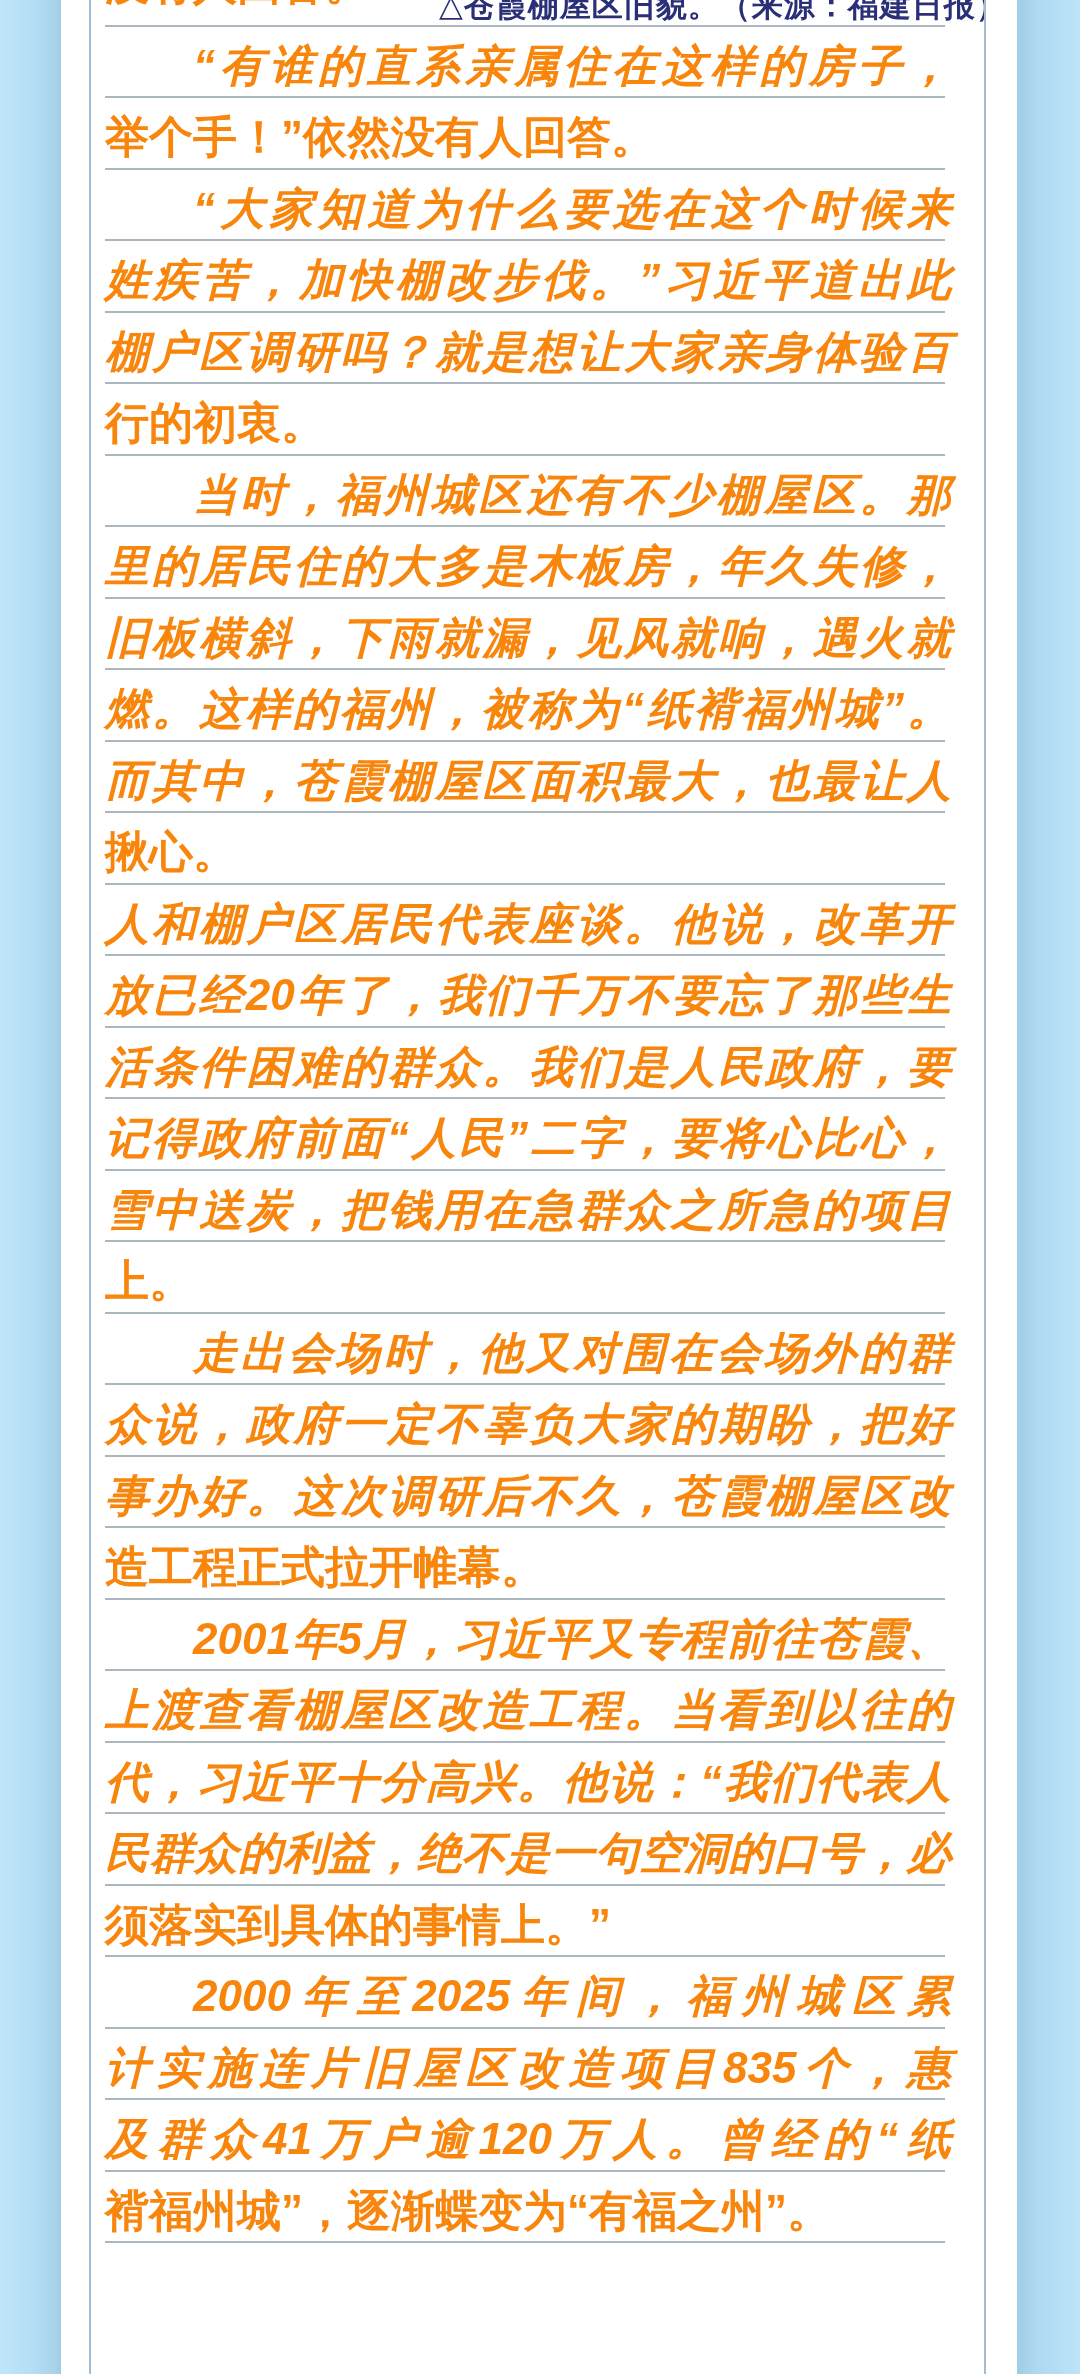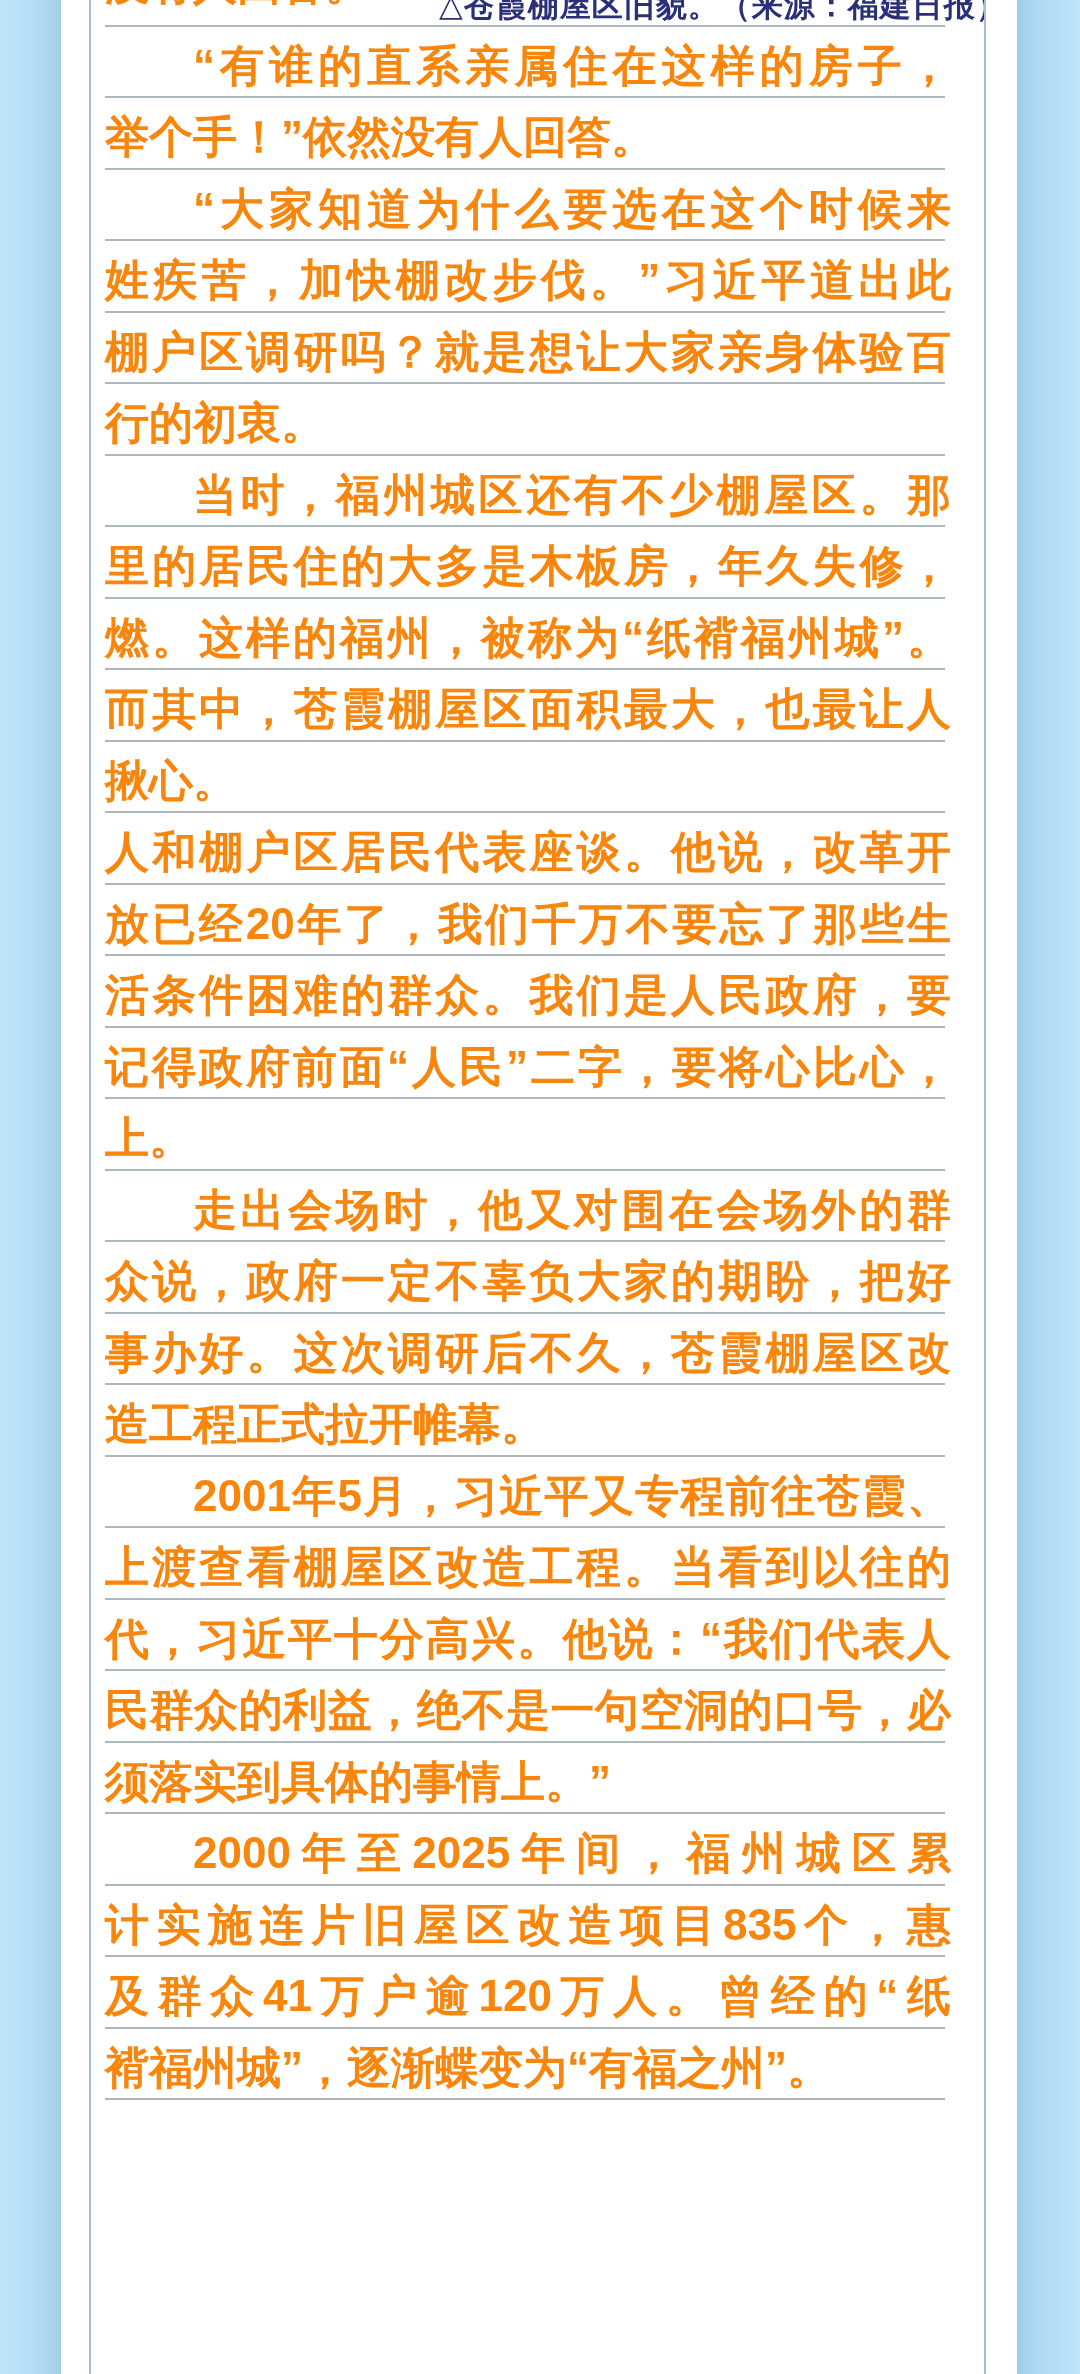--- a/index.html
+++ b/index.html
@@ -33,21 +33,21 @@
     font-weight:700;
     color:#F8860D;
     text-align:left;
   }
   
   .row::after{
     content:"";
     position:absolute;left:0;right:6px;bottom:3px;height:2px;
     background:#ABB7BF;
   }
-  .row.stretch{text-align:justify;text-align-last:justify;}
+  .row.stretch{text-align:justify;text-align-last:justify;font-style:italic;}
   .row.indent{text-indent:88px;}
 
   
   .row-caption{display:flex;align-items:flex-end;white-space:nowrap;}
   .row-caption .lead{margin-bottom:10px;}
   .row-caption .photo-caption{
     font-family:"Liberation Serif","DejaVu Serif",serif;
     font-size:31px;line-height:1;font-weight:600;
     color:#2A3077;
     margin:0 0 9px 70px;
@@ -71,27 +71,29 @@
       </div>
 
     <div class="row stretch indent">“有谁的直系亲属住在这样的房子，</div>
         <div class="row">举个手！”依然没有人回答。</div>
         <div class="row stretch indent">“大家知道为什么要选在这个时候来</div>
         <div class="row stretch">姓疾苦，加快棚改步伐。”习近平道出此</div>
         <div class="row stretch">棚户区调研吗？就是想让大家亲身体验百</div>
         <div class="row">行的初衷。</div>
         <div class="row stretch indent">当时，福州城区还有不少棚屋区。那</div>
         <div class="row stretch">里的居民住的大多是木板房，年久失修，</div>
+        <div class="row stretch">旧板横斜，下雨就漏，见风就响，遇火就</div>
         <div class="row stretch">燃。这样的福州，被称为“纸褙福州城”。</div>
         <div class="row stretch">而其中，苍霞棚屋区面积最大，也最让人</div>
         <div class="row">揪心。</div>
         <div class="row stretch">人和棚户区居民代表座谈。他说，改革开</div>
         <div class="row stretch">放已经20年了，我们千万不要忘了那些生</div>
         <div class="row stretch">活条件困难的群众。我们是人民政府，要</div>
         <div class="row stretch">记得政府前面“人民”二字，要将心比心，</div>
+        <div class="row stretch">雪中送炭，把钱用在急群众之所急的项目</div>
         <div class="row">上。</div>
         <div class="row stretch indent">走出会场时，他又对围在会场外的群</div>
         <div class="row stretch">众说，政府一定不辜负大家的期盼，把好</div>
         <div class="row stretch">事办好。这次调研后不久，苍霞棚屋区改</div>
         <div class="row">造工程正式拉开帷幕。</div>
         <div class="row stretch indent">2001年5月，习近平又专程前往苍霞、</div>
         <div class="row stretch">上渡查看棚屋区改造工程。当看到以往的</div>
         <div class="row stretch">代，习近平十分高兴。他说：“我们代表人</div>
         <div class="row stretch">民群众的利益，绝不是一句空洞的口号，必</div>
         <div class="row">须落实到具体的事情上。”</div>

